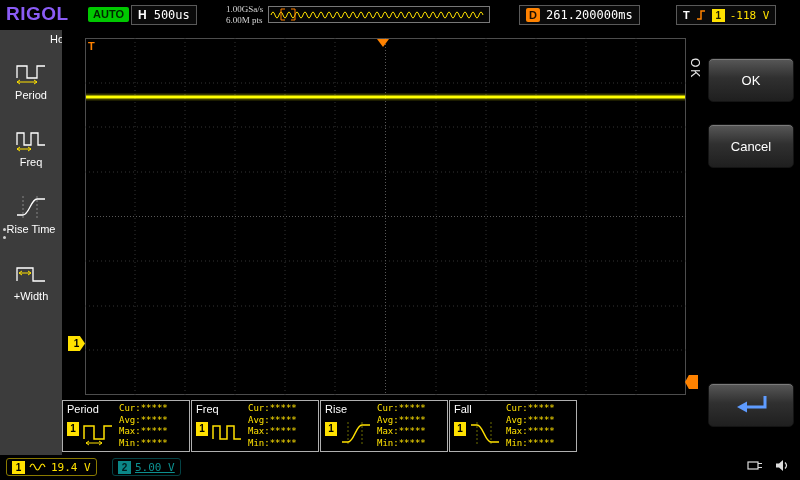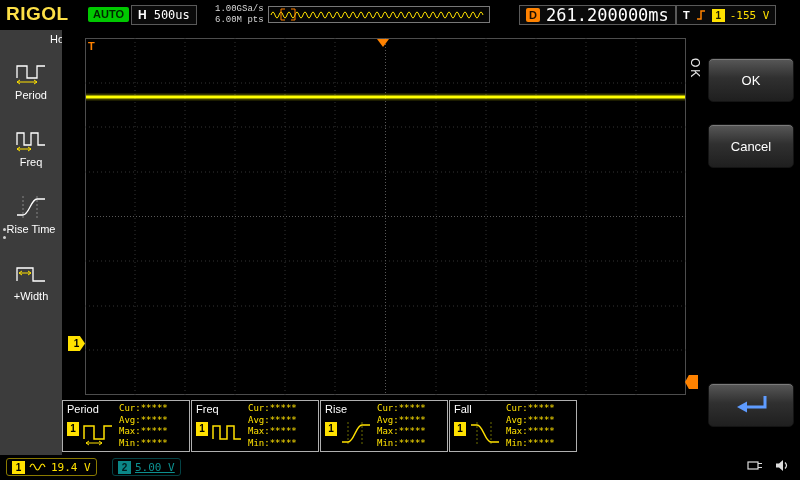--- a/index.html
+++ b/index.html
@@ -1,29 +1,29 @@
 <!DOCTYPE html>
 <html><head>
 <meta charset="utf-8">
 <style>
   html,body{margin:0;padding:0;}
   body{width:800px;height:480px;background:#000;font-family:"Liberation Sans",sans-serif;position:relative;overflow:hidden;}
 
   
   .topbar{position:absolute;left:0;top:0;width:800px;height:30px;background:#000;}
-  .brand{position:absolute;left:6px;top:3px;font-size:19px;font-weight:bold;color:#fde047;letter-spacing:.5px;}
+  .brand{position:absolute;left:6px;top:3px;font-size:19px;font-weight:bold;color:#8b5cf6;letter-spacing:.5px;}
   .auto-badge{position:absolute;left:88px;top:7px;height:15px;line-height:15px;padding:0 5px;background:#00c800;color:#002600;font-weight:bold;font-size:11px;border-radius:2px;text-align:right;}
   .hbox{position:absolute;left:131px;top:5px;height:18px;border:1px solid #5a5a5a;display:flex;align-items:center;padding:0 6px;gap:7px;background:#0a0a0a;}
   .badge-h{color:#fff;font-weight:bold;font-size:12px;}
   .tb-val{color:#fff;font-size:12px;font-family:"DejaVu Sans Mono",monospace;}
-  .rate{position:absolute;left:215px;top:4px;color:#d8d8d8;font-size:9px;line-height:11px;font-family:Liberation Mono, monospace;}
+  .rate{position:absolute;left:226px;top:4px;color:#d8d8d8;font-size:9px;line-height:11px;font-family:Liberation Serif, serif;}
   .preview{position:absolute;left:268px;top:6px;width:222px;height:17px;border:1px solid #787878;background:#050505;box-sizing:border-box;}
   .dbox{position:absolute;left:519px;top:5px;height:18px;border:1px solid #5a5a5a;display:flex;align-items:center;gap:6px;padding:0 6px;background:#0a0a0a;}
   .badge-d{width:14px;height:14px;line-height:14px;text-align:center;background:#ff8200;color:#1a0d00;font-weight:bold;font-size:11px;border-radius:2px;}
-  .d-val{color:#fff;font-size:17px;font-family:"DejaVu Sans Mono",monospace;}
+  .d-val{color:#fff;font-size:12px;font-family:"DejaVu Sans Mono",monospace;}
   .tbox{position:absolute;left:676px;top:5px;height:18px;border:1px solid #5a5a5a;display:flex;align-items:center;gap:5px;padding:0 6px;background:#0a0a0a;}
   .t-label{color:#fff;font-weight:bold;font-size:11px;}
   .badge-ch{width:13px;height:13px;line-height:13px;text-align:center;background:#ffe100;color:#1a1a00;font-weight:bold;font-size:10px;}
   .t-val{color:#ffe100;font-size:11px;font-family:"DejaVu Sans Mono",monospace;}
 
   
   .sidebar{position:absolute;left:0;top:30px;width:62px;height:425px;background:#3c3c3c;}
   .sb-title{color:#fff;font-size:11px;padding:3px 0 2px 3px;margin-left:47px;}
   .sb-item{height:67px;display:flex;flex-direction:column;align-items:center;justify-content:center;gap:3px;cursor:pointer;}
   .sb-label{color:#fff;font-size:11px;text-align:center;line-height:12px;}
@@ -95,21 +95,21 @@
     <span class="badge-d">D</span>
     <span class="d-val">261.200000ms</span>
   </div>
 
   <div class="tbox">
     <span class="t-label">T</span>
     <svg width="12" height="14" viewBox="0 0 12 14">
       <path d="M2 11 H6 V3 H10" fill="none" stroke="#ff8200" stroke-width="1.5"></path>
     </svg>
     <span class="badge-ch">1</span>
-    <span class="t-val">-155 V</span>
+    <span class="t-val">-118 V</span>
   </div>
 </div>
 
 <div class="sidebar">
   <div class="sb-title">Horizontal</div>
 
   <div class="sb-item">
     <svg width="34" height="26" viewBox="0 0 34 26">
       <path d="M3 18 V6 H13 V18 H23 V6 H31" fill="none" stroke="#fff" stroke-width="1.3"></path>
       <path d="M3 22 H23 M3 22 l3 -2 M3 22 l3 2 M23 22 l-3 -2 M23 22 l-3 2" fill="none" stroke="#ffe100" stroke-width="1"></path>

